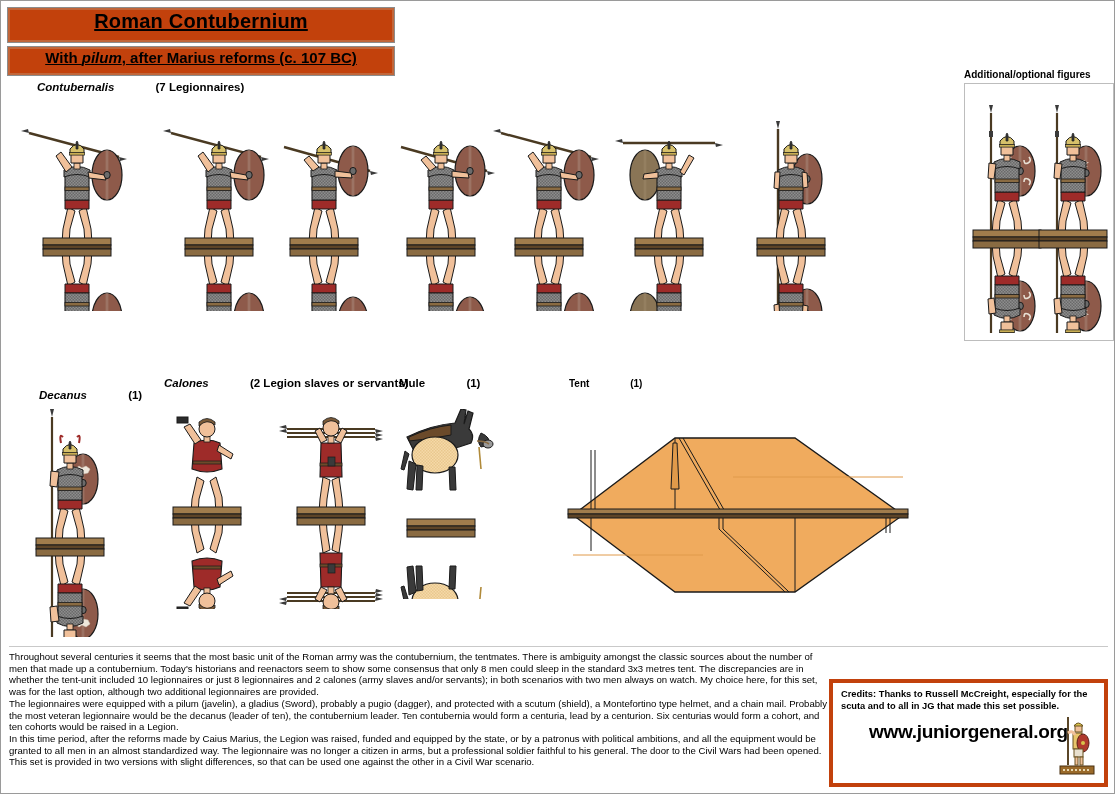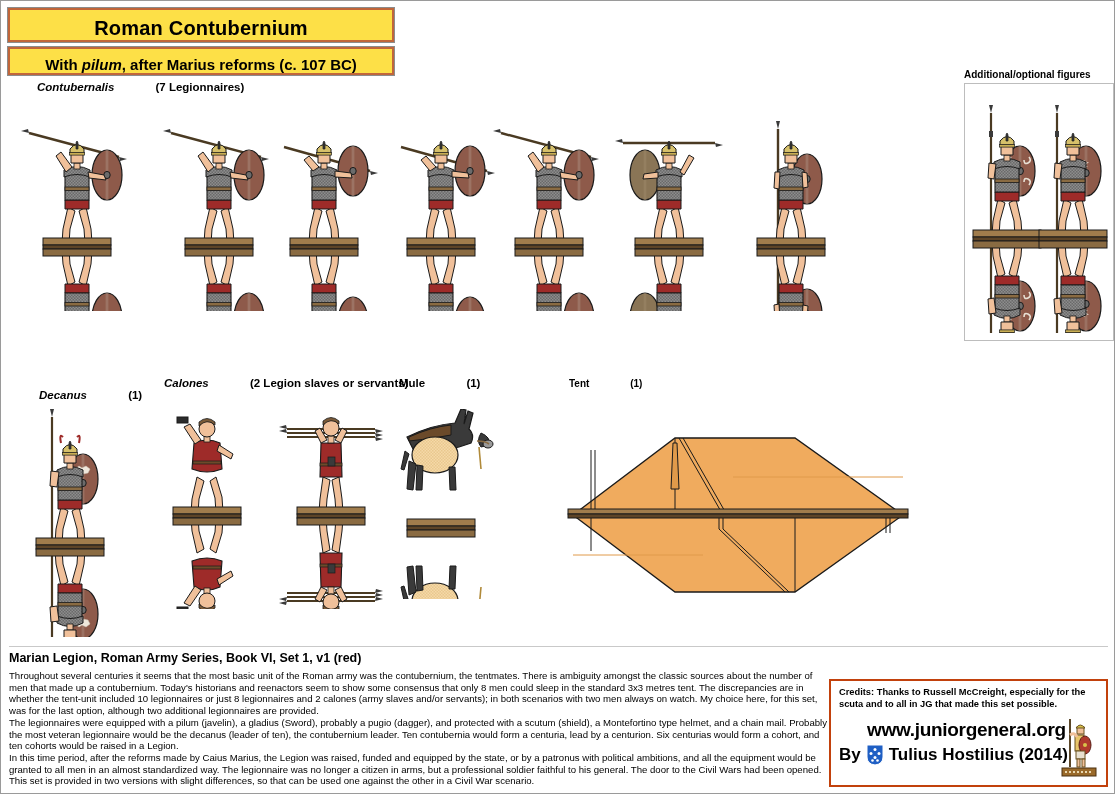--- a/index.html
+++ b/index.html
@@ -3,23 +3,23 @@
 <meta charset="utf-8">
 <style>
   html,body{margin:0;padding:0;background:#fff;}
   body{width:1115px;height:794px;position:relative;overflow:hidden;
        font-family:"Liberation Sans",sans-serif;color:#000;}
 
   .page{position:absolute;inset:0;border:1px solid #9a9a9a;box-sizing:border-box;}
 
   
   .title-box{position:absolute;box-sizing:border-box;
-             border:2px solid #c1663a;background:#fde047;
-             display:flex;align-items:flex-end;justify-content:center;
-             outline:1px solid #8c8c8c;}
+             border:2px solid #c1663a;background:#c2410c;
+             display:flex;align-items:flex-start;justify-content:center;
+             outline:1px solid #8c8c8c;text-decoration:underline;}
   #title-main{left:7px;top:7px;width:386px;height:34px;}
   #title-main .t{font-size:20px;font-weight:bold;letter-spacing:.2px;}
   #title-sub{left:7px;top:46px;width:386px;height:28px;}
   #title-sub .t{font-size:15px;font-weight:bold;}
   .it{font-style:italic;}
 
   
   .sec-label{position:absolute;font-size:11.5px;font-weight:bold;white-space:nowrap;}
   .sec-label .nm{font-style:italic;}
   .sec-label .ct{font-style:normal;padding-left:38px;}
@@ -33,21 +33,21 @@
   .fig{position:absolute;}
   .fig svg{display:block;}
 
   
   #desc{position:absolute;left:8px;top:650px;width:820px;}
   #desc h2{margin:0 0 5px 0;font-size:12.5px;font-weight:bold;}
   #desc p{margin:0;font-size:9.6px;line-height:11.7px;text-align:left;}
   #desc p+p{margin-top:0px;}
 
   #credits{position:absolute;left:828px;top:678px;width:279px;height:108px;
-           border:2px solid #c2410c;box-sizing:border-box;background:#fff;padding:6px 8px;}
+           border:4px solid #c2410c;box-sizing:border-box;background:#fff;padding:6px 8px;}
   #credits .cr{font-size:9.3px;line-height:11.5px;font-weight:bold;}
   #credits .url{font-size:19px;font-weight:bold;margin-top:9px;letter-spacing:-.3px;margin-left:28px;}
   #credits .by{font-size:17px;font-weight:bold;margin-top:3px;display:flex;align-items:center;gap:5px;}
   .shield-badge{width:18px;height:22px;flex:0 0 18px;}
   #credits .sigfig{position:absolute;right:6px;bottom:4px;width:42px;height:64px;}
 
   .sep-line{position:absolute;left:8px;top:645px;width:1099px;height:1px;background:#c9c9c9;}
 </style>
 </head>
 <body>
@@ -477,44 +477,28 @@
           <use href="#tent-bottom"></use>
         </g>
       <rect x="0" y="44" width="340" height="5" fill="#a07c4c" stroke="#1a1a1a" stroke-width="1"></rect>
       <rect x="0" y="49" width="340" height="4" fill="#5d4427" stroke="#1a1a1a" stroke-width="1"></rect>
     </svg>
   </div>
 
   <div class="sep-line"></div>
 
   <div id="desc">
-    <h2>Marian Legion, Roman Army Series, Book VI, Set 1, v1 (red)</h2>
     <p>Throughout several centuries it seems that the most basic unit of the Roman army was the contubernium, the tentmates. There is ambiguity amongst the classic sources about the number of men that made up a contubernium. Today's historians and reenactors seem to show some consensus that only 8 men could sleep in the standard 3x3 metres tent. The discrepancies are in whether the tent-unit included 10 legionnaires or just 8 legionnaires and 2 calones (army slaves and/or servants); in both scenarios with two men always on watch. My choice here, for this set, was for the last option, although two additional legionnaires are provided.</p>
     <p>The legionnaires were equipped with a pilum (javelin), a gladius (Sword), probably a pugio (dagger), and protected with a scutum (shield), a Montefortino type helmet, and a chain mail. Probably the most veteran legionnaire would be the decanus (leader of ten), the contubernium leader. Ten contubernia would form a centuria, lead by a centurion. Six centurias would form a cohort, and ten cohorts would be raised in a Legion.</p>
     <p>In this time period, after the reforms made by Caius Marius, the Legion was raised, funded and equipped by the state, or by a patronus with political ambitions, and all the equipment would be granted to all men in an almost standardized way. The legionnaire was no longer a citizen in arms, but a professional soldier faithful to his general. The door to the Civil Wars had been opened. This set is provided in two versions with slight differences, so that can be used one against the other in a Civil War scenario.</p>
   </div>
 
   <div id="credits">
     <div class="cr">Credits: Thanks to Russell McCreight, especially for the scuta and to all in JG that made this set possible.</div>
     <div class="url">www.juniorgeneral.org</div>
-    <div class="by">
-      <span>By</span>
-      <svg class="shield-badge" viewBox="0 0 18 22">
-        <path d="M1,1 h16 v12 q0,7 -8,8 q-8,-1 -8,-8 z" fill="#1f5fc4" stroke="#fff" stroke-width="1"></path>
-        <g fill="#fff">
-          <circle cx="9" cy="5.5" r="1.5"></circle>
-            <circle cx="5" cy="9.5" r="1.5"></circle>
-          <circle cx="13" cy="9.5" r="1.5"></circle>
-            <circle cx="9" cy="13.5" r="1.5"></circle>
-          <circle cx="6.5" cy="16.5" r="1.3"></circle>
-            <circle cx="11.5" cy="16.5" r="1.3"></circle>
-        </g>
-      </svg>
-      <span>Tulius Hostilius (2014)</span>
-    </div>
     <svg class="sigfig" viewBox="0 0 42 64">
       <line x1="12" y1="2" x2="12" y2="50" stroke="#5a4628" stroke-width="2"></line>
       <rect x="17" y="18" width="9" height="16" fill="#e8c56a" stroke="#6a5220" stroke-width="1"></rect>
       <ellipse cx="27" cy="28" rx="6" ry="9" fill="#b03a2e" stroke="#5a2018" stroke-width="1"></ellipse>
       <circle cx="27" cy="28" r="2" fill="#d8c24a"></circle>
       <rect x="19" y="10" width="7" height="7" fill="#f0c09a" stroke="#6a5220" stroke-width="1"></rect>
       <path d="M18,11 q4,-6 9,0 z" fill="#d8c24a" stroke="#6a5220" stroke-width="1"></path>
       <path d="M12,18 q5,-3 7,2" fill="none" stroke="#f0c09a" stroke-width="3"></path>
       <rect x="18" y="34" width="9" height="8" fill="#e8e0cf" stroke="#6a5220" stroke-width="1"></rect>
       <rect x="19" y="42" width="3" height="8" fill="#f0c09a" stroke="#6a5220" stroke-width="1"></rect>

